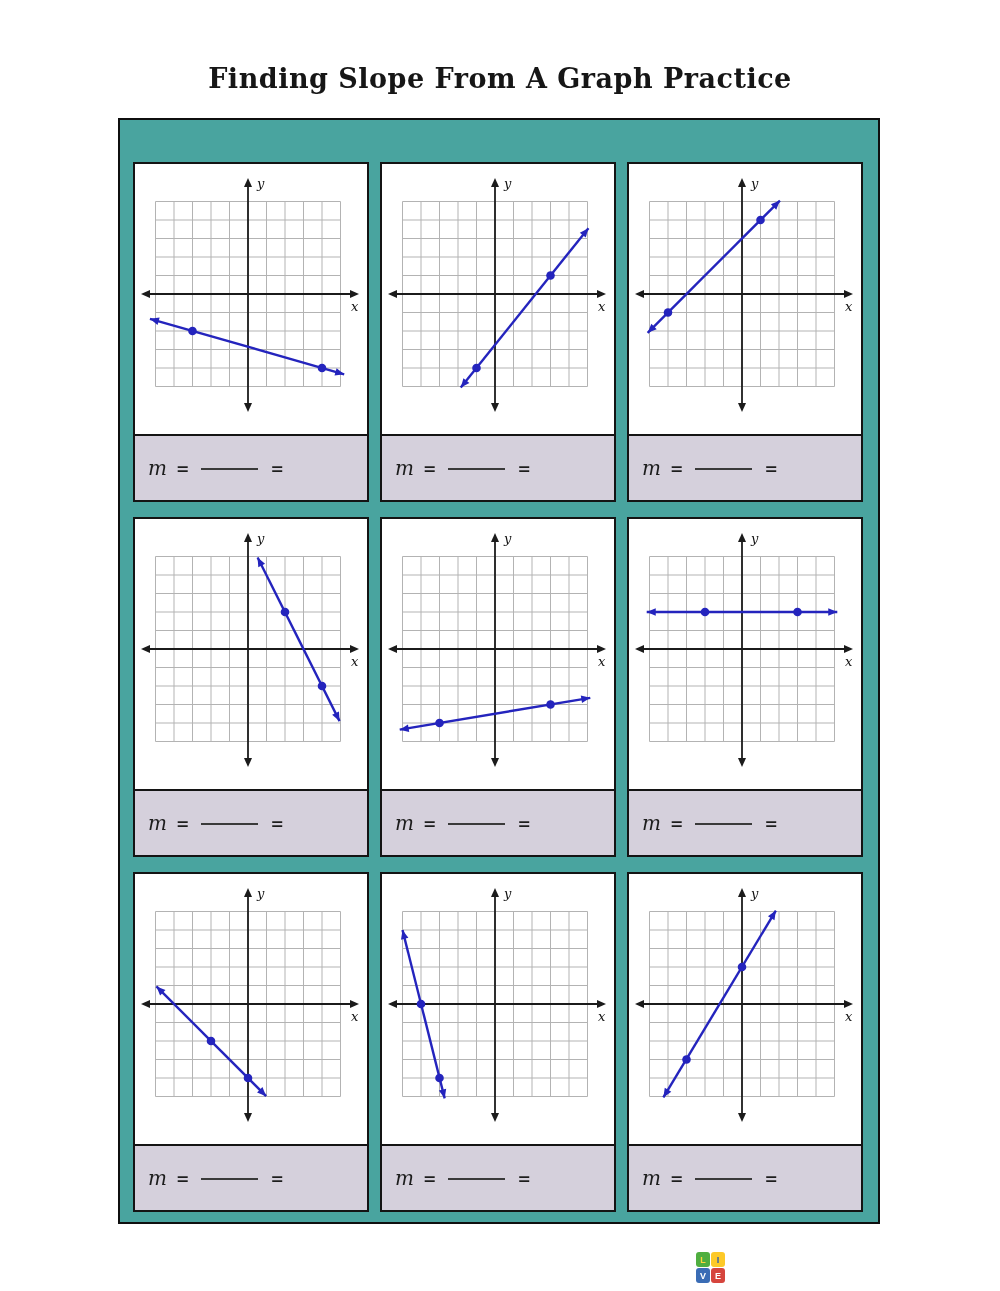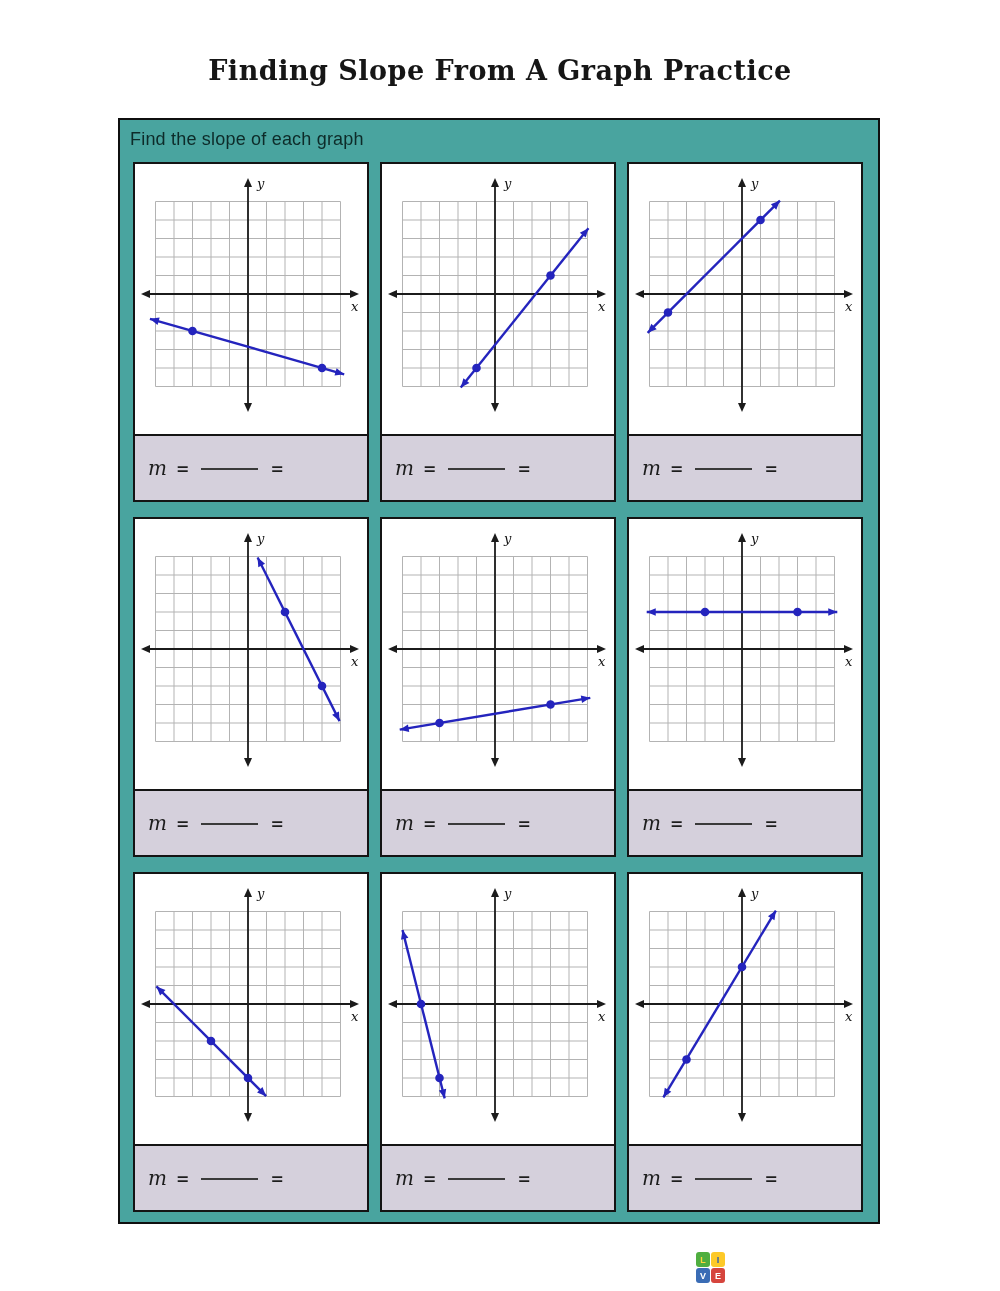--- a/index.html
+++ b/index.html
@@ -1,21 +1,21 @@
 <!DOCTYPE html>
 <html><head>
 <meta charset="utf-8">
 <style>
   html,body{margin:0;padding:0;}
   body{
     width:1000px;height:1291px;position:relative;background:#ffffff;
     font-family:"Liberation Sans",sans-serif;overflow:hidden;
   }
   .page-title{
-    position:absolute;left:0;right:0;top:55px;margin:0;
+    position:absolute;left:0;right:0;top:55px;margin:8px;
     text-align:center;font:600 27px "DejaVu Serif",serif;
     letter-spacing:0.5px;color:#161616;
   }
   .sheet{
     position:absolute;left:118px;top:118px;width:762px;height:1106px;
     box-sizing:border-box;background:#49a49f;border:2px solid #0f0f0f;
   }
   .instruction{
     padding:9px 0 0 10px;font:18px "Liberation Sans",sans-serif;
     color:#0d2b29;letter-spacing:0.2px;
@@ -54,21 +54,20 @@
     font:bold 9px "Liberation Sans",sans-serif;
   }
   .lw-text{font:bold 30px "Liberation Sans",sans-serif;color:#1d3c6e;letter-spacing:-1px;}
 </style>
 </head>
 <body>
 
 <h1 class="page-title">Finding Slope From A Graph Practice</h1>
 
 <div class="sheet">
-  <div class="instruction">Find the slope of each graph</div>
 
   <div class="cards">
 
     <div class="card">
       <div class="graph">
           <svg width="232" height="270" viewBox="0 0 232 270" xmlns="http://www.w3.org/2000/svg">
             <line class="grid" x1="20.5" y1="37.5" x2="20.5" y2="222.5"></line>
             <line class="grid" x1="39" y1="37.5" x2="39" y2="222.5"></line>
             <line class="grid" x1="57.5" y1="37.5" x2="57.5" y2="222.5"></line>
             <line class="grid" x1="76" y1="37.5" x2="76" y2="222.5"></line>

